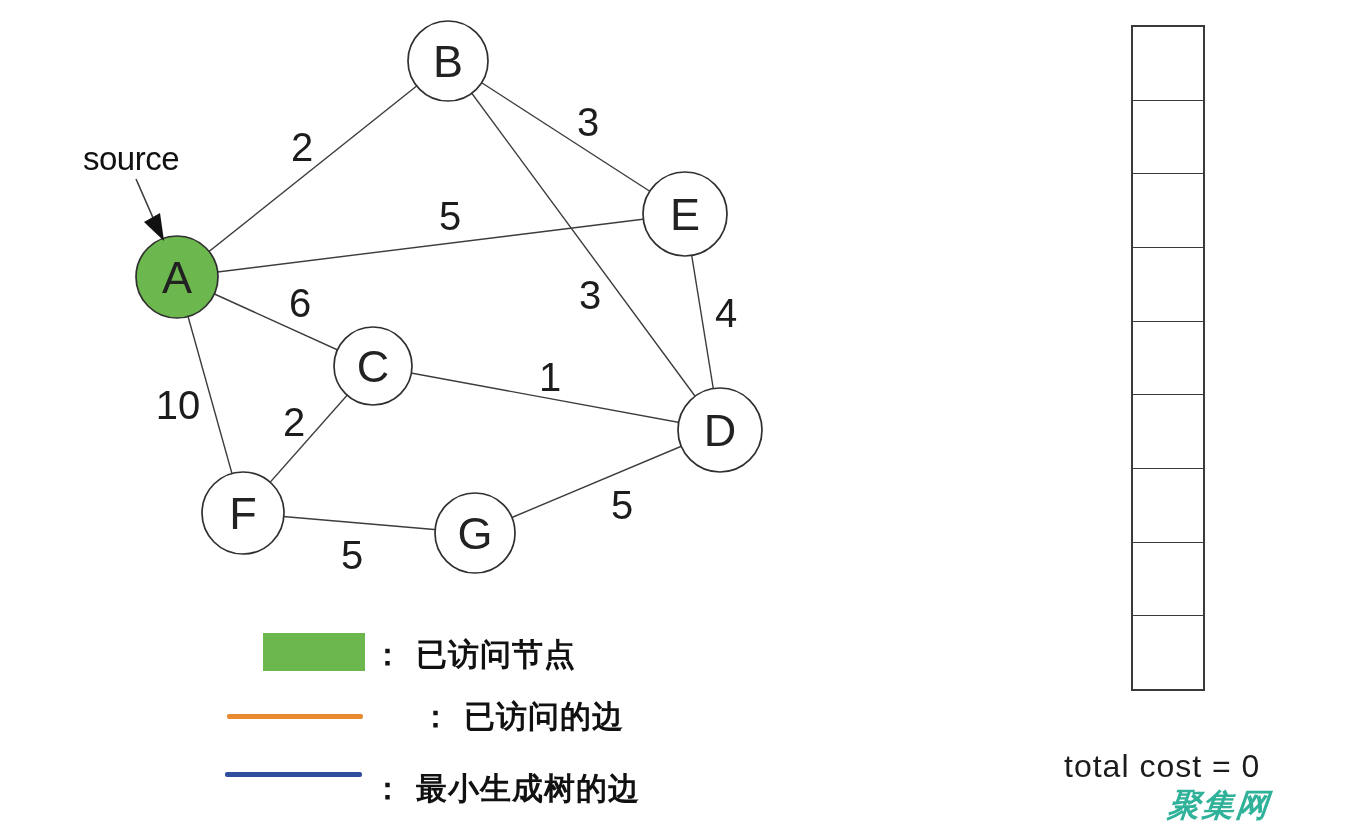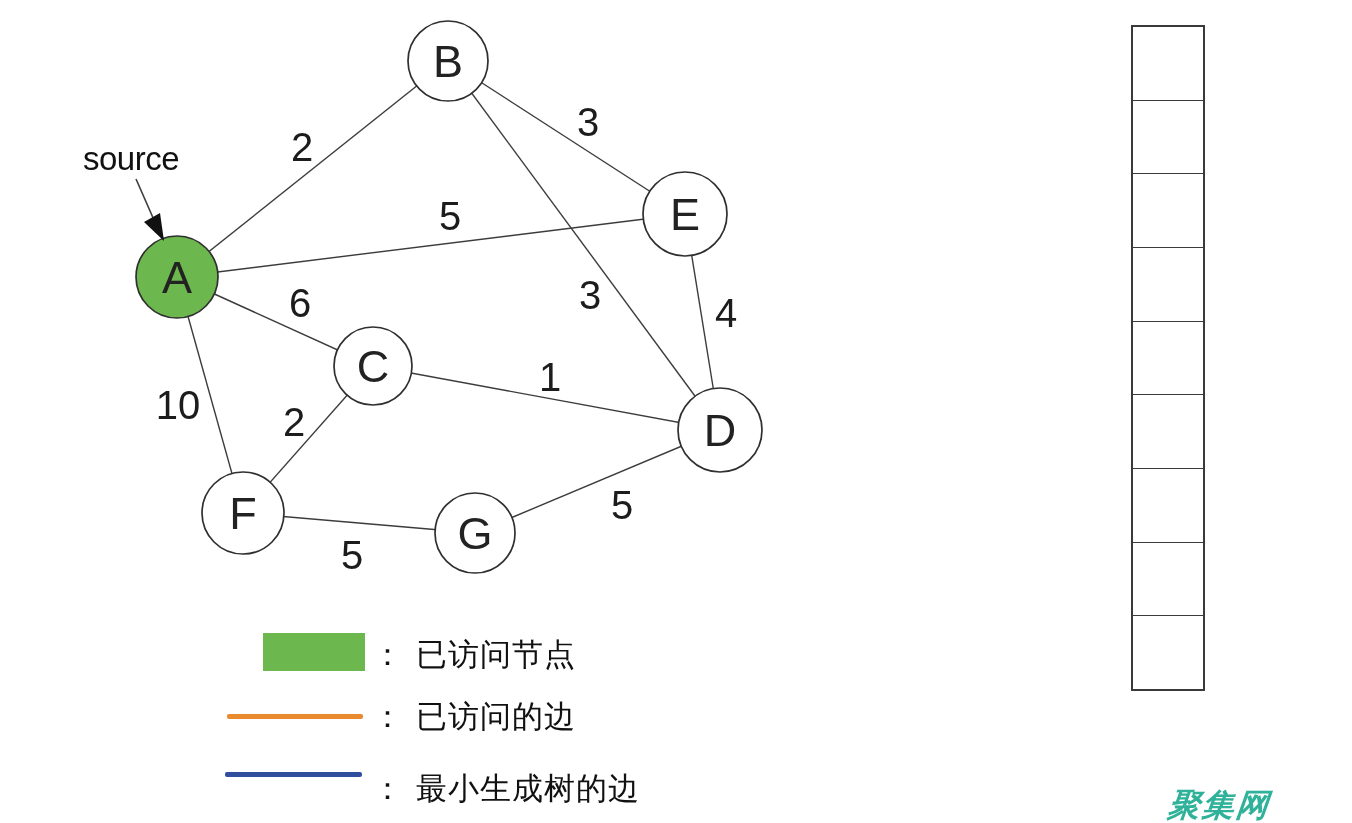--- a/index.html
+++ b/index.html
@@ -15,25 +15,25 @@
 
   
   .legend-swatch-box{
     position:absolute;left:263px;top:633px;width:102px;height:38px;
   }
   .legend-swatch-line{position:absolute;height:5px;border-radius:2px;}
   .legend-swatch-line.row2{left:227px;top:714px;width:136px;}
   .legend-swatch-line.row3{left:225px;top:772px;width:137px;}
   .legend-text{
     position:absolute;left:372px;
-    font-size:31px;font-weight:normal;color:#111;
+    font-size:31px;font-weight:bold;color:#111;
     white-space:nowrap;letter-spacing:1px;
   }
   .legend-text.row1{top:634px;}
-  .legend-text.row2{top:696px;}
+  .legend-text.row2{top:696px;margin-left:48px;}
   .legend-text.row3{top:768px;}
   .legend-colon{margin-right:12px;}
 
   
   .array-panel{
     position:absolute;left:1131px;top:25px;width:74px;height:666px;
     border:2px solid #3a3a3a;box-sizing:border-box;
     display:flex;flex-direction:column;background:#fff;
   }
   .array-cell{flex:1;border-top:1.5px solid #3a3a3a;}
@@ -113,16 +113,17 @@
       <div class="array-cell"></div>
       <div class="array-cell"></div>
       <div class="array-cell"></div>
       <div class="array-cell"></div>
       <div class="array-cell"></div>
       <div class="array-cell"></div>
       <div class="array-cell"></div>
       <div class="array-cell"></div>
     </div>
 
+  <div class="total-cost" style="color: rgb(28, 28, 28);">total cost = 0</div>
 
   <div class="watermark" style="color: rgb(47, 178, 153);">聚集网</div>
 
 </div>
 
 </body></html>

